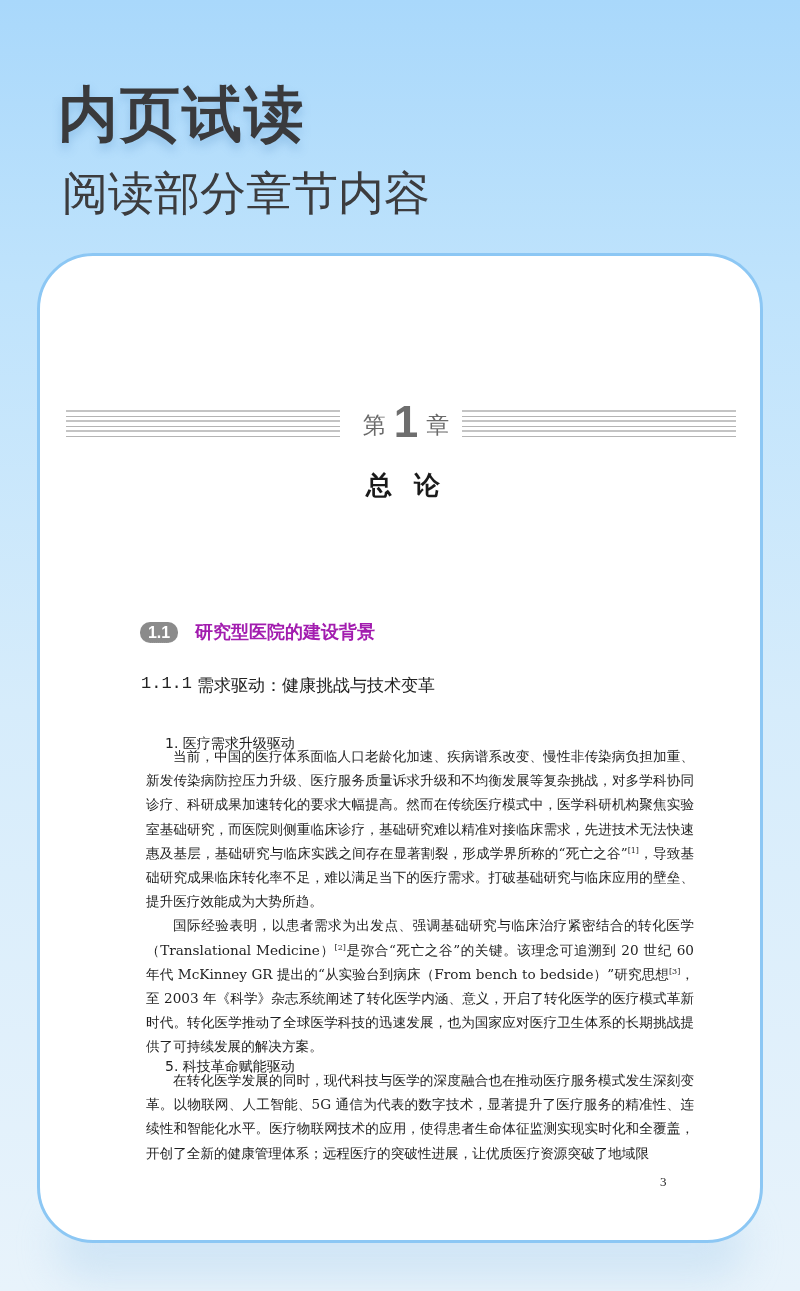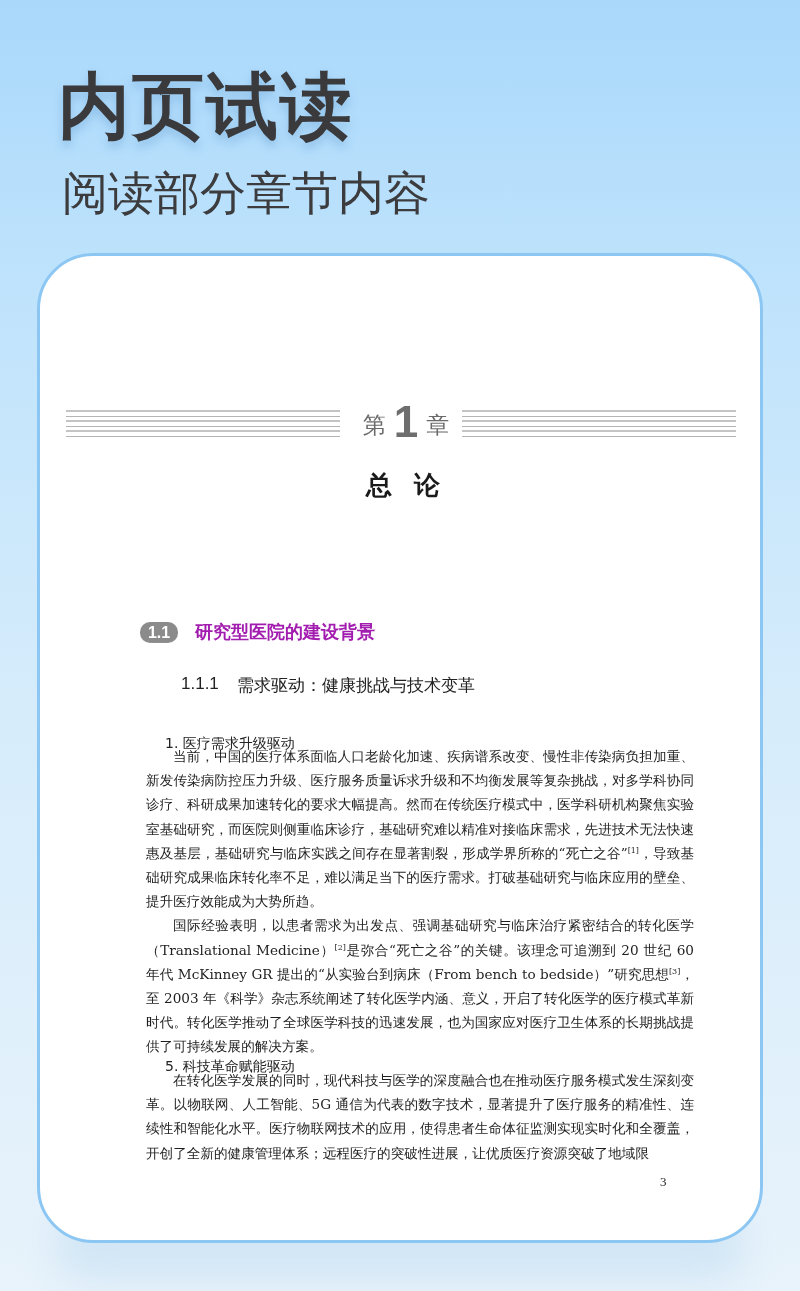--- a/index.html
+++ b/index.html
@@ -3,23 +3,23 @@
 <meta charset="utf-8">
 <style>
   * { margin: 0; padding: 0; box-sizing: border-box; }
   html, body { width: 800px; height: 1291px; overflow: hidden; }
   body {
     position: relative;
     background: linear-gradient(180deg, #a9d8fb 0%, #bfe3fc 22%, #d6ecfb 55%, #e8f3fb 100%);
     font-family: "DejaVu Sans", "Liberation Sans", sans-serif;
   }
   .hero-title {
-    position: absolute; left: 58px; top: 70px;
+    position: absolute; left: 58px; top: 84px;
     font-family: "DejaVu Sans", sans-serif;
-    font-size: 72px; font-weight: bold; letter-spacing: 2px;
+    font-size: 60px; font-weight: bold; letter-spacing: 2px;
     color: #3a3a3c; line-height: 1;
     text-shadow: 0 6px 10px rgba(80,140,200,0.35);
   }
   .hero-subtitle {
     position: absolute; left: 62px; top: 170px;
     font-size: 46px; color: #3c3c3e; letter-spacing: 0px; line-height: 1;
   }
   .card-shadow {
     position: absolute; left: 55px; top: 1210px; width: 690px; height: 70px;
     border-radius: 40px;
@@ -68,21 +68,21 @@
     color: #fff; font-weight: bold; font-size: 16px; line-height: 21px;
     text-align: center; font-family: "Liberation Sans", sans-serif; border-radius: 10px;
   }
   .section-title {
     margin-left: 17px; font-size: 18px; font-weight: bold; color: #a21caf;
   }
   .subsection-head {
     position: absolute; left: 101px; top: 418px; font-size: 17px; color: #222;
     display: flex;
   }
-  .subsection-num { font-family: Liberation Sans, sans-serif; width: 56px; margin-left: 40px; }
+  .subsection-num { font-family: Liberation Mono, monospace; width: 56px; }
   .subsection-title { font-weight: normal; }
   .point-head {
     position: absolute; left: 125px; font-size: 14px; color: #222; margin-top: 16px;
   }
   .body-text {
     position: absolute; left: 106px; width: 548px;
     font-family: "DejaVu Serif", "Liberation Serif", serif;
     font-size: 13.6px; line-height: 24.2px; color: #1e1e1e;
     text-align: justify;
   }

